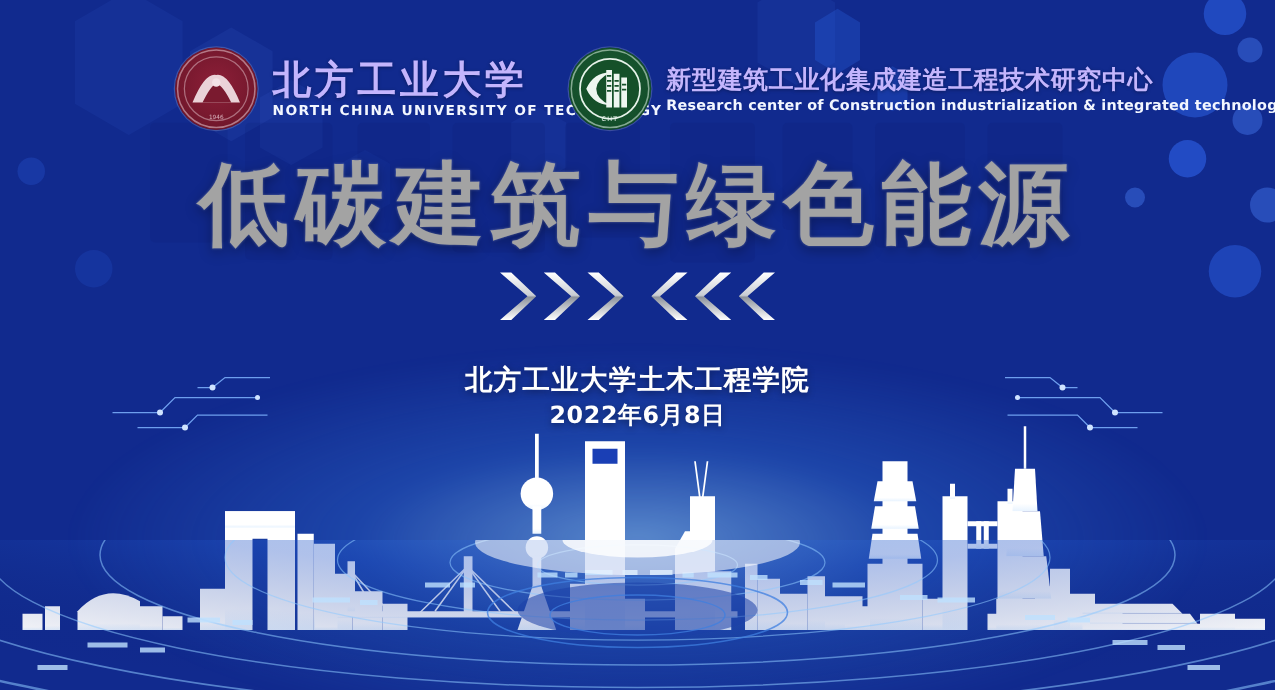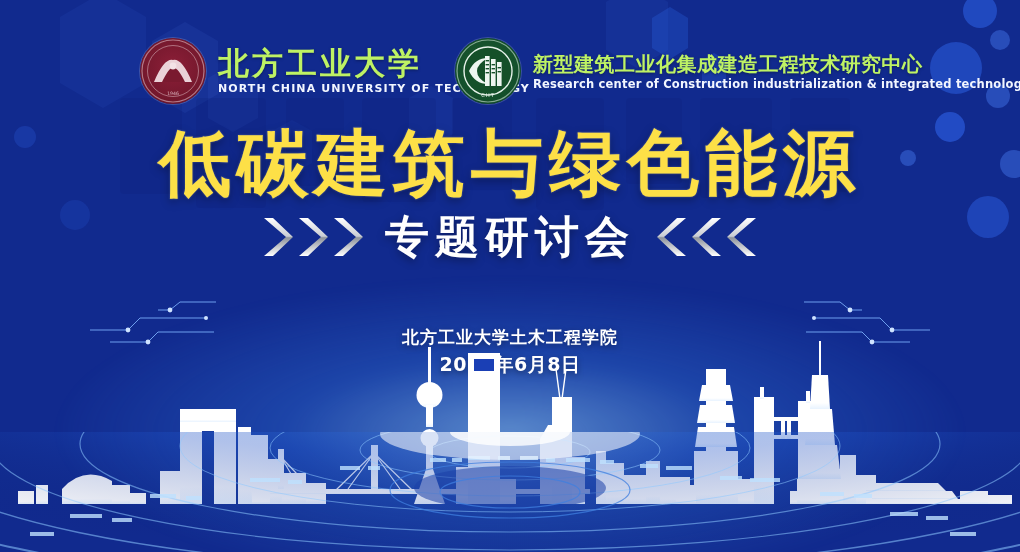--- a/index.html
+++ b/index.html
@@ -33,57 +33,57 @@
   .logo-block{position:absolute;display:flex;align-items:center;}
   .logo-ncut{left:140px;top:2px;}
   .logo-crc{left:455px;top:2px;}
   .seal{width:66px;height:66px;border-radius:50%;position:relative;flex:0 0 auto;}
   .seal-ncut{background:radial-gradient(circle at 50% 45%,#8d1f38 0%,#75182d 62%,#5e1224 100%);
              box-shadow:0 0 0 1px rgba(255,255,255,.18);}
   .seal-crc{background:radial-gradient(circle at 50% 45%,#1d5c33 0%,#14502b 62%,#0f3f22 100%);
             box-shadow:0 0 0 1px rgba(255,255,255,.18);}
   .logo-text{margin-left:12px;display:flex;flex-direction:column;justify-content:center;}
   .logo-cn{
-    color:#bef264;font-weight:700;letter-spacing:1px;
+    color:#c4b5fd;font-weight:700;letter-spacing:1px;
     font-family:Liberation Serif, serif;
     text-shadow:0 1px 3px rgba(0,0,0,.35);
   }
   .logo-ncut .logo-cn{font-size:31px;line-height:36px;letter-spacing:3px;}
   .logo-crc .logo-cn{font-size:20px;line-height:25px;letter-spacing:.5px;}
   .logo-en{
     color:#f2f6ff;font-weight:700;font-size:10.5px;line-height:14px;letter-spacing:.6px;
     white-space:nowrap;
   }
   .logo-ncut .logo-en{font-size:11px;letter-spacing:1.1px;}
   .logo-crc .logo-en{font-size:11.5px;letter-spacing:.2px;}
   
   .title-main{
     position:absolute;top:124px;left:0;right:0;text-align:center;
-    font-size:72px;line-height:78px;font-weight:700;color:#fde047;
+    font-size:72px;line-height:78px;font-weight:700;color:#a3a3a3;
     letter-spacing:6px;white-space:nowrap;
     text-shadow:0 3px 10px rgba(0,0,0,.35), 0 0 2px rgba(255,255,255,.4);
   }
   
   .subrow{
     position:absolute;top:206px;left:0;right:0;height:62px;
     display:flex;align-items:center;justify-content:center;gap:22px;
   }
   .chevs{display:flex;align-items:center;gap:2px;}
   .chev{width:33px;height:44px;display:block;}
   .title-sub{
     font-size:44px;line-height:52px;font-weight:700;color:#fff;letter-spacing:6px;
     white-space:nowrap;text-shadow:0 3px 9px rgba(0,0,0,.35);
   }
   
   .org{
     position:absolute;top:292px;left:0;right:0;text-align:center;color:#ffffff;
     text-shadow:0 2px 6px rgba(0,0,0,.4);
   }
   .org-line{font-weight:700;white-space:nowrap;}
-  .org-1{font-size:17px;line-height:26px;letter-spacing:1px;margin-top:32px;}
+  .org-1{font-size:22px;line-height:26px;letter-spacing:1px;}
   .org-2{font-size:19px;line-height:27px;letter-spacing:.5px;}
   .org-3{font-size:19px;line-height:29px;letter-spacing:.5px;}
   .circuit{position:absolute;top:300px;pointer-events:none;}
   .circuit-l{left:88px;}
   .circuit-r{right:88px;}
   
   .skyline{position:absolute;left:0;right:0;bottom:48px;width:1020px;height:165px;}
   .techfloor{position:absolute;left:0;right:0;bottom:0;width:1020px;height:120px;}
 </style>
 </head>
@@ -212,21 +212,20 @@
         <path d="M4 3 L26 22 L4 41 L13 41 L33 22 L13 3 Z" fill="url(#cg1)"></path>
         </svg>
       <svg class="chev" viewBox="0 0 33 44">
           <path d="M4 3 L26 22 L4 41 L13 41 L33 22 L13 3 Z" fill="url(#cg1)"></path>
         </svg>
       <svg class="chev" viewBox="0 0 33 44">
           <path d="M4 3 L26 22 L4 41 L13 41 L33 22 L13 3 Z" fill="url(#cg1)"></path>
         </svg>
     </div>
 
-    <div class="title-sub">专题研讨会</div>
 
     <div class="chevs">
       <svg class="chev" viewBox="0 0 33 44">
           <path d="M29 3 L7 22 L29 41 L20 41 L0 22 L20 3 Z" fill="url(#cg1)"></path>
         </svg>
       <svg class="chev" viewBox="0 0 33 44">
           <path d="M29 3 L7 22 L29 41 L20 41 L0 22 L20 3 Z" fill="url(#cg1)"></path>
         </svg>
       <svg class="chev" viewBox="0 0 33 44">
           <path d="M29 3 L7 22 L29 41 L20 41 L0 22 L20 3 Z" fill="url(#cg1)"></path>

